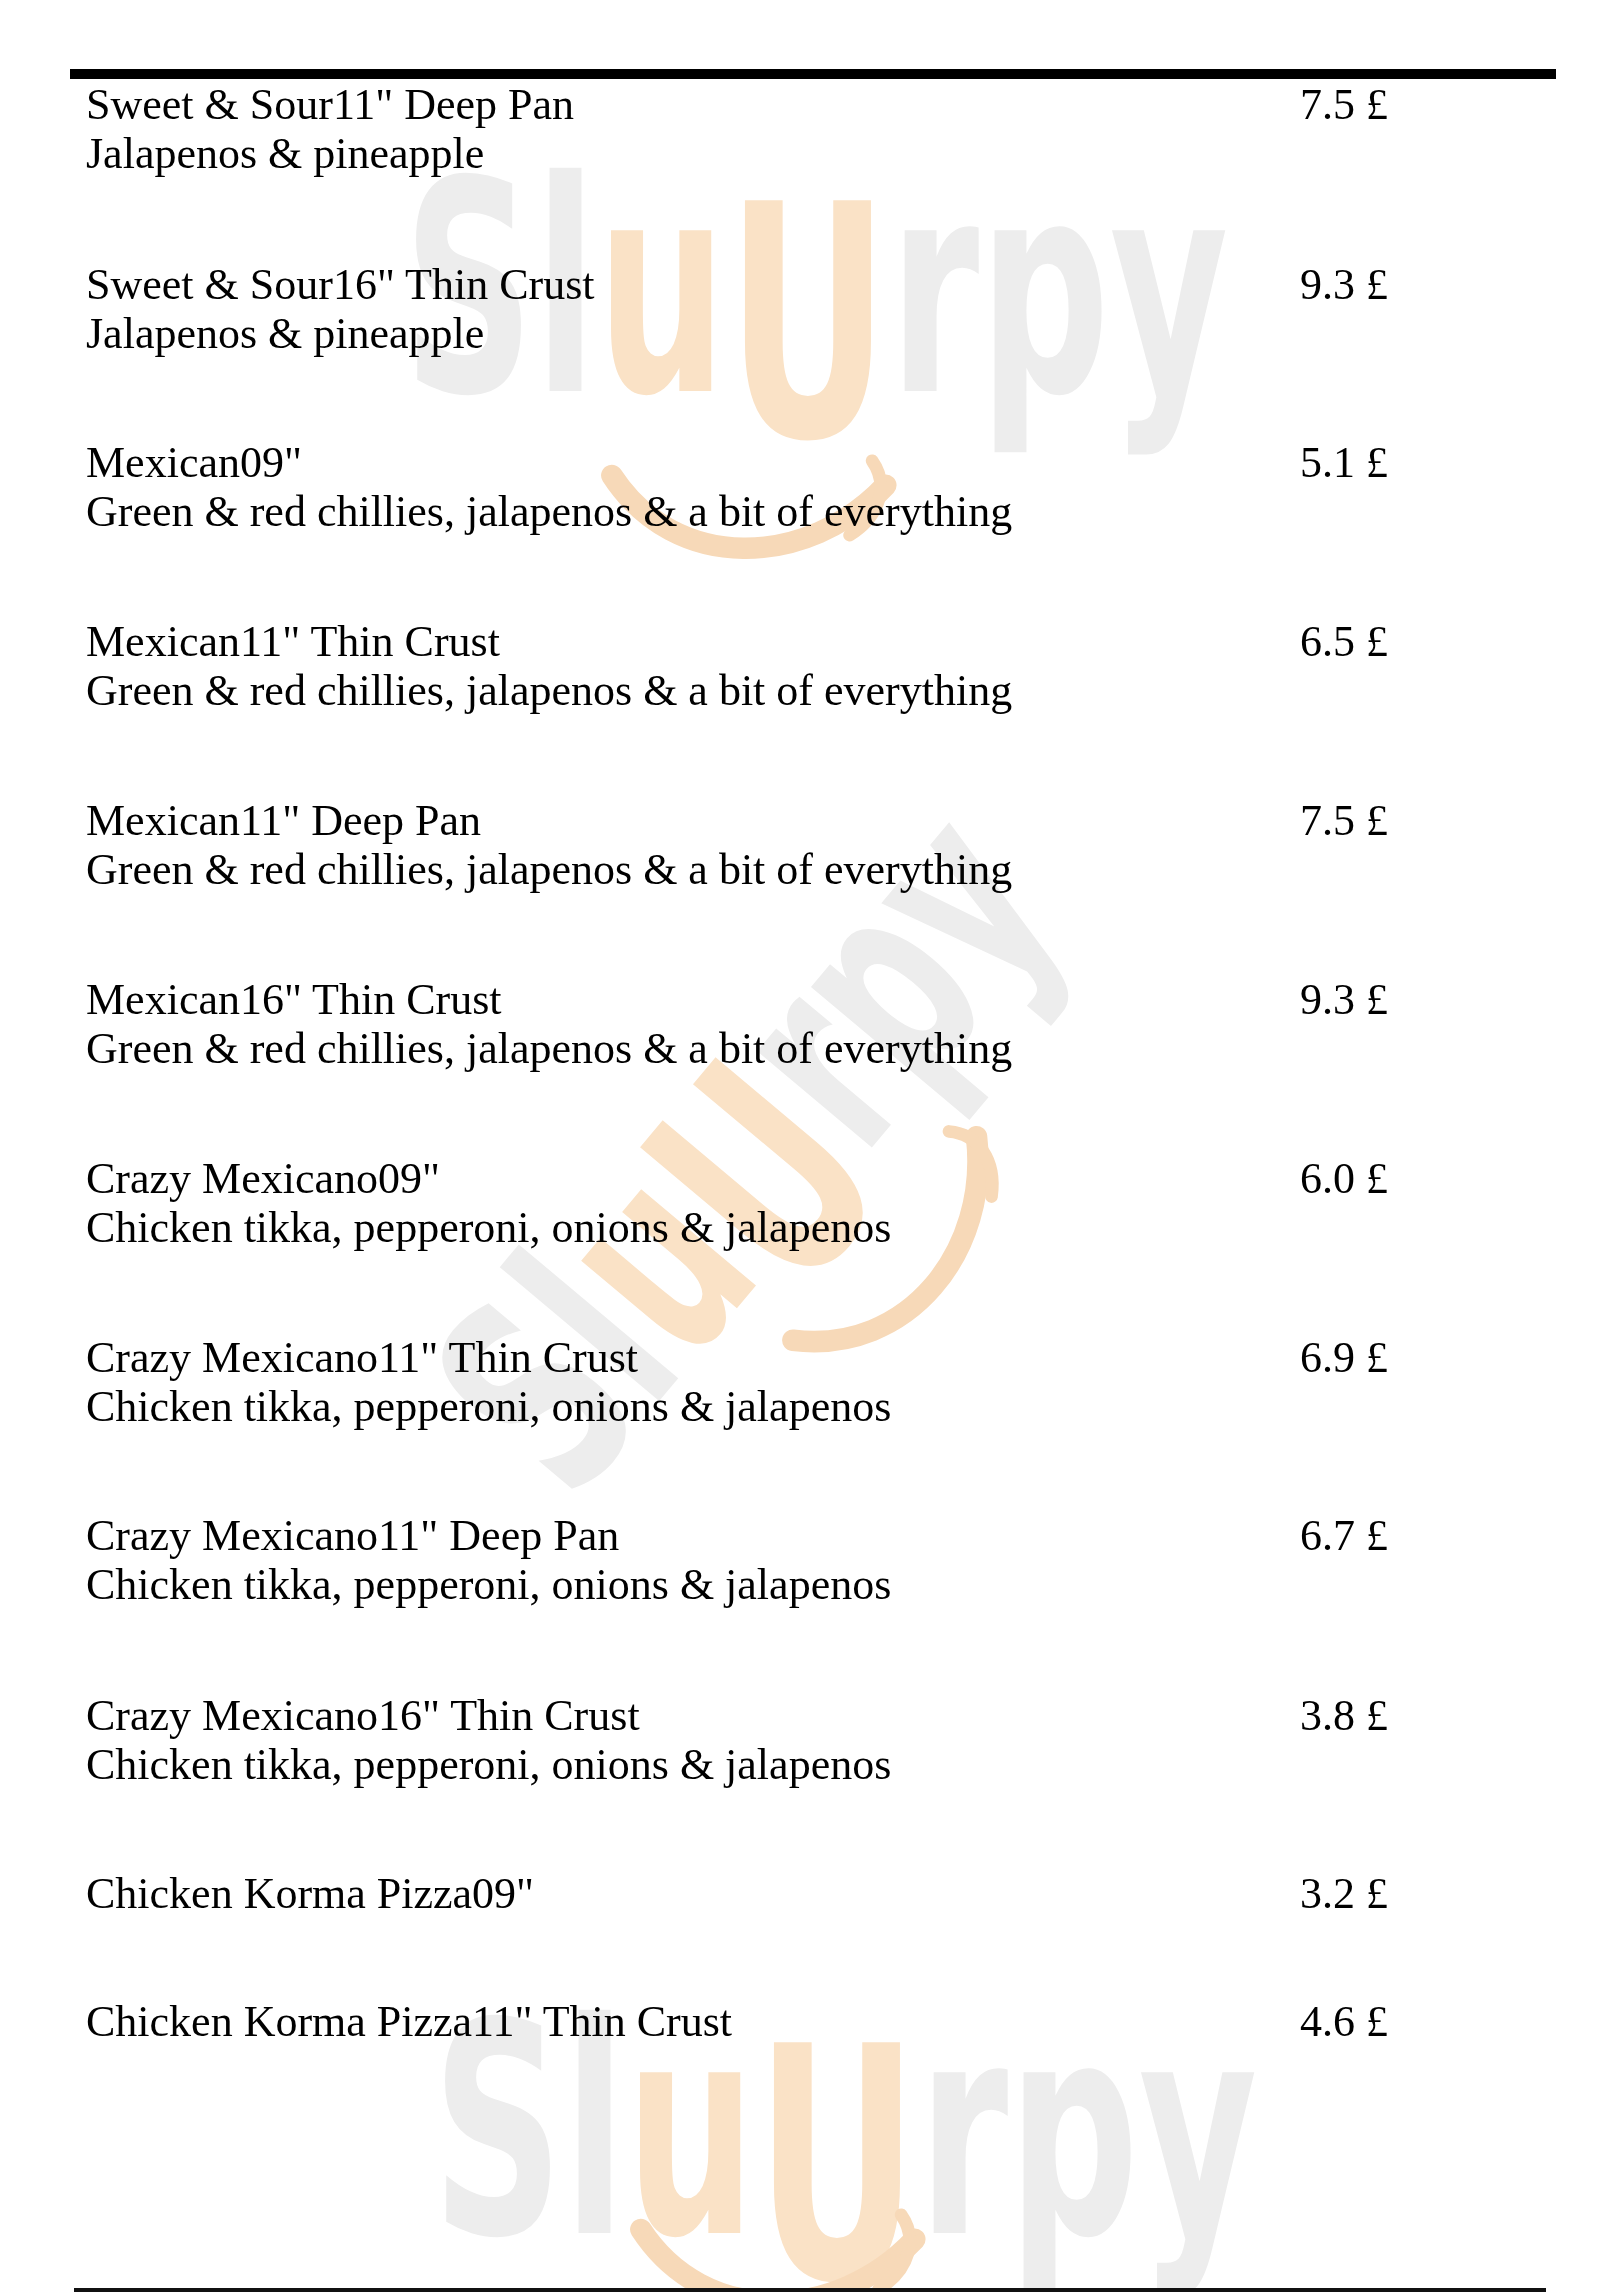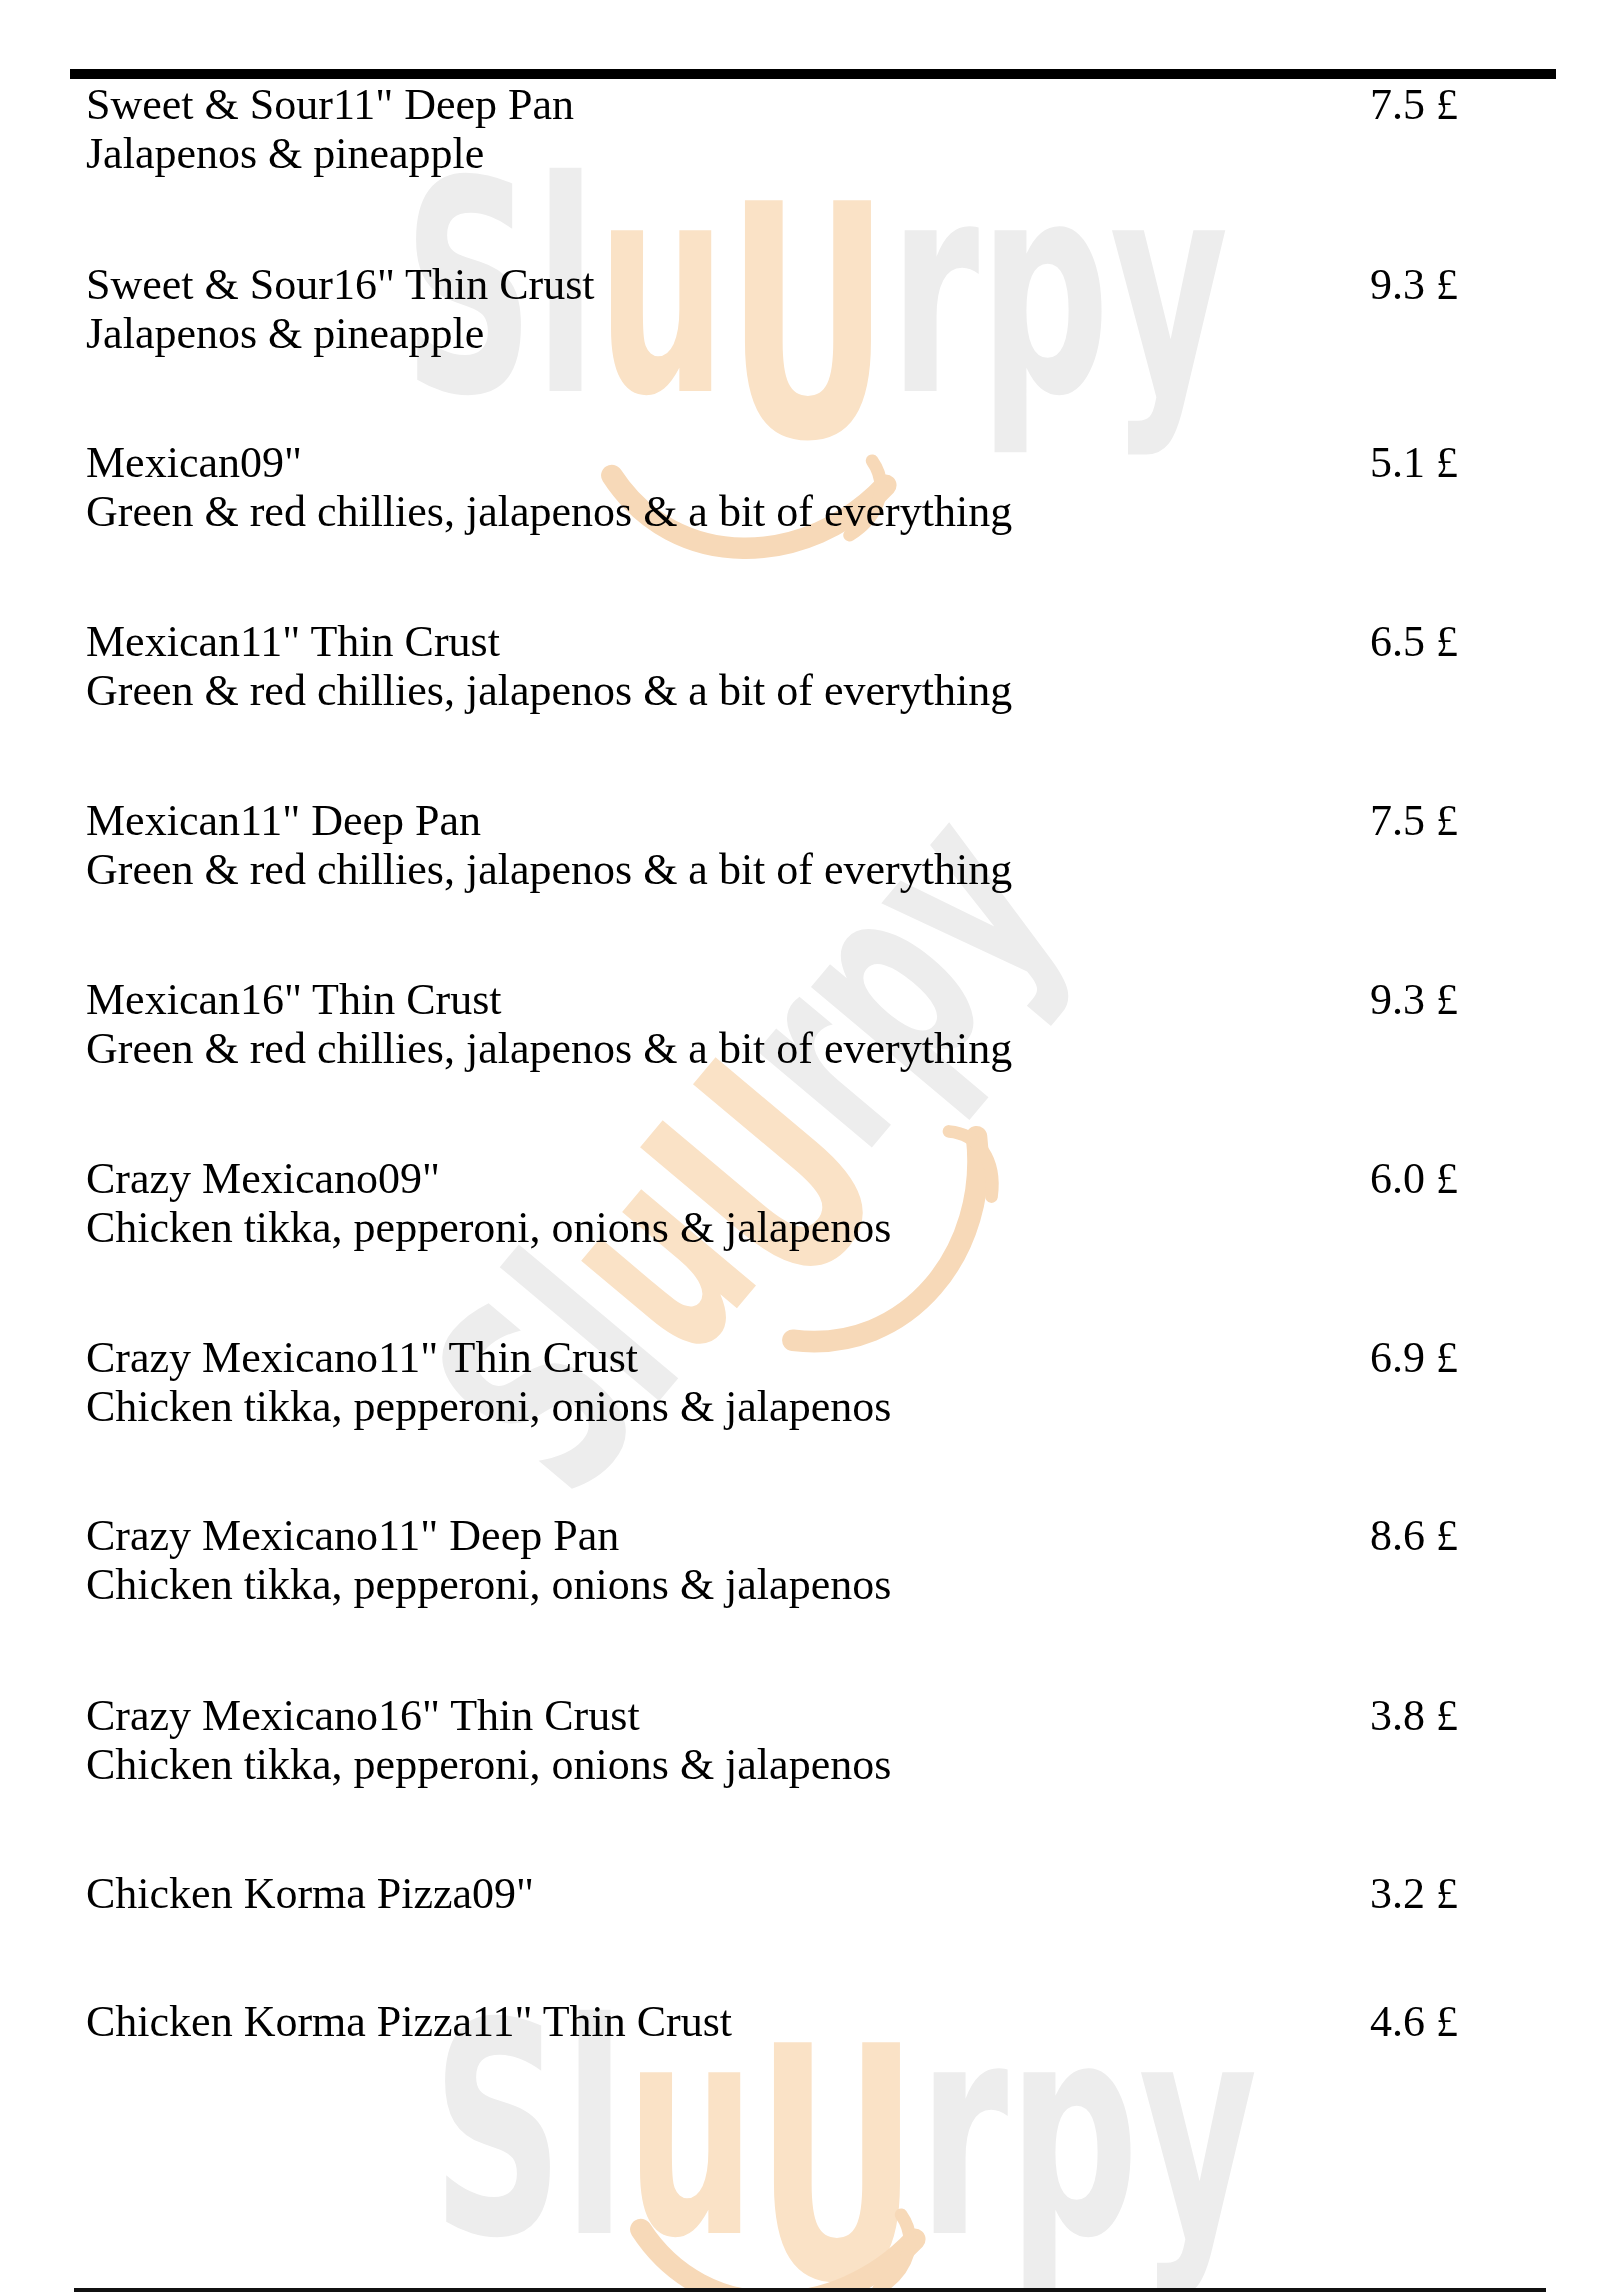--- a/index.html
+++ b/index.html
@@ -41,21 +41,21 @@
   .wm-mid{left:104px;top:990px;width:1262px;height:274px;font-size:274px;transform:rotate(-50deg);}
   .wm-mid .wm-smile{left:490px;top:294px;}
   .wm-bottom{left:179px;top:1960px;width:1353px;height:294px;font-size:294px;}
   .wm-bottom .wm-smile{left:447px;top:245px;}
 
   
   .menu-list{position:absolute;left:86px;top:0;width:1470px;height:2293px;z-index:1;}
   .menu-item{position:absolute;left:0;width:1451px;font-size:44px;line-height:49px;}
   .item-row{position:relative;}
   .item-name{display:inline-block;}
-  .item-price{position:absolute;left:1284px;top:0;white-space:nowrap;}
+  .item-price{position:absolute;left:1214px;top:0;white-space:nowrap;}
   .item-desc{position:relative;}
 </style>
 </head>
 <body>
 
 <div class="page">
 
   <div class="watermark wm-top" aria-hidden="true">
     <span class="wm-text"><span class="wm-gray">Sl</span><span class="wm-orange">u</span><span class="wm-orange wm-bigU">U</span><span class="wm-gray">rpy</span></span>
     <svg class="wm-smile" width="333" height="137" viewBox="0 0 340 140">
@@ -144,21 +144,21 @@
       <div class="item-row">
         <span class="item-name">Crazy Mexicano11" Thin Crust</span>
         <span class="item-price">6.9 £</span>
       </div>
       <div class="item-desc">Chicken tikka, pepperoni, onions &amp; jalapenos</div>
     </div>
 
     <div class="menu-item" style="top: 1511px;">
       <div class="item-row">
         <span class="item-name">Crazy Mexicano11" Deep Pan</span>
-        <span class="item-price">8.6 £</span>
+        <span class="item-price">6.7 £</span>
       </div>
       <div class="item-desc">Chicken tikka, pepperoni, onions &amp; jalapenos</div>
     </div>
 
     <div class="menu-item" style="top: 1691px;">
       <div class="item-row">
         <span class="item-name">Crazy Mexicano16" Thin Crust</span>
         <span class="item-price">3.8 £</span>
       </div>
       <div class="item-desc">Chicken tikka, pepperoni, onions &amp; jalapenos</div>

